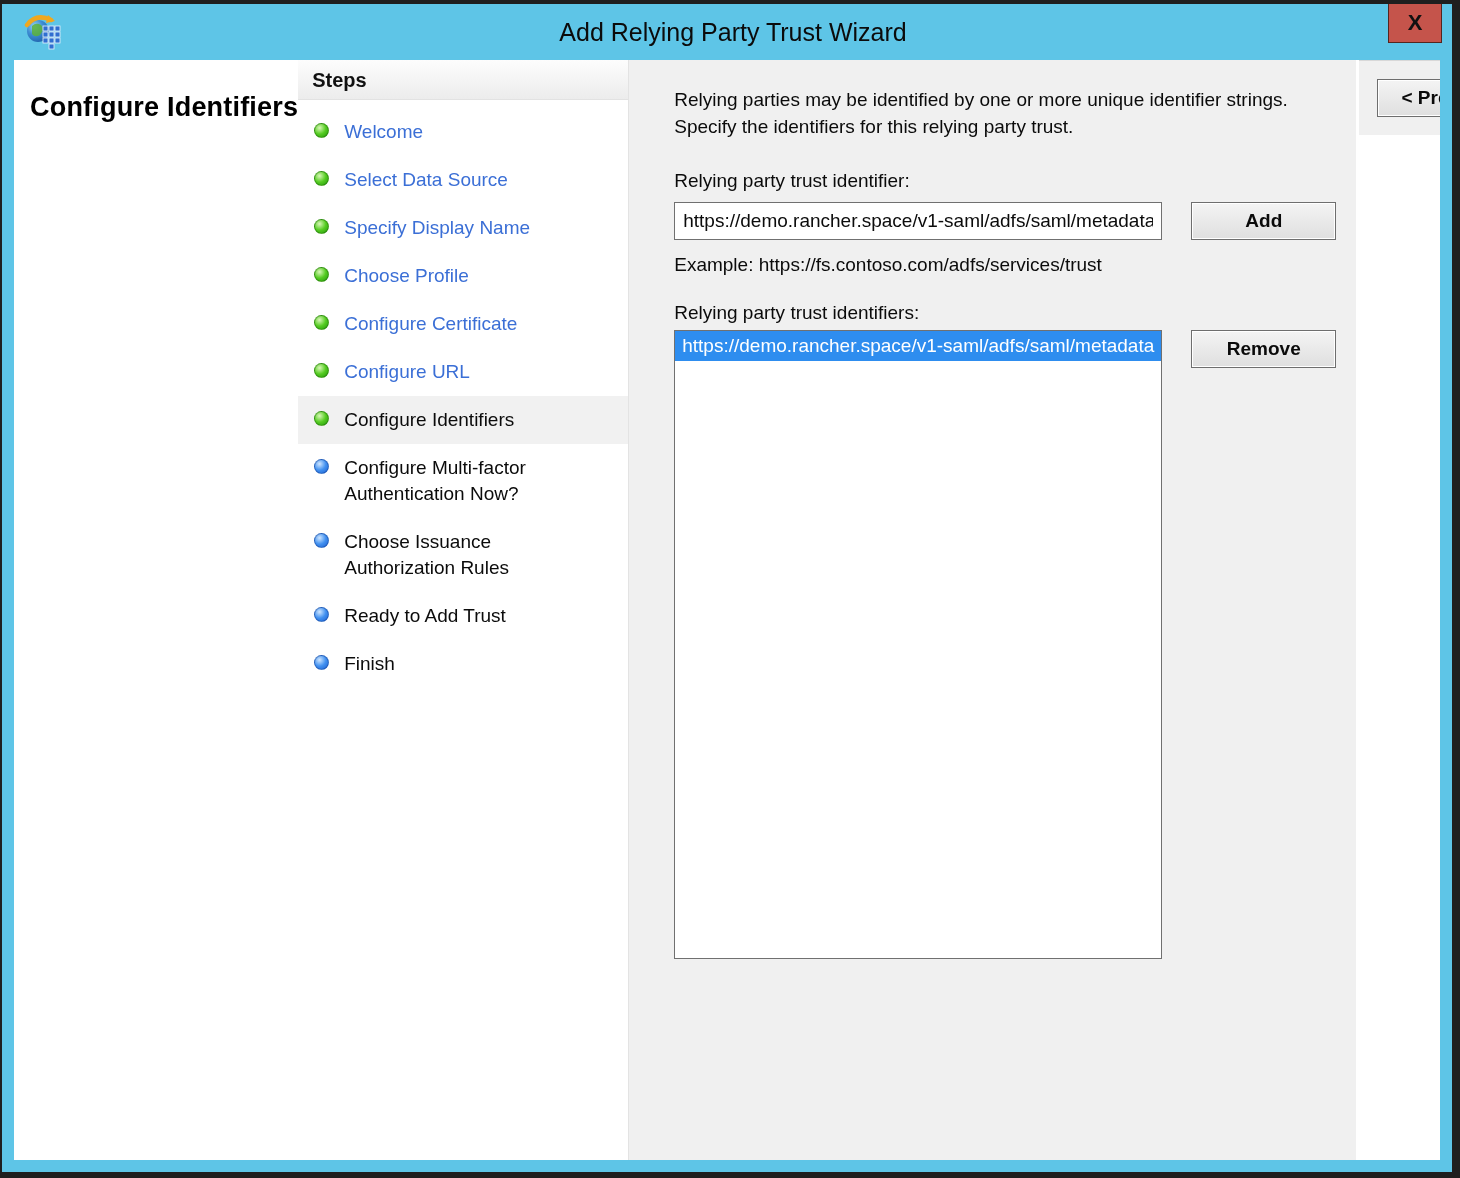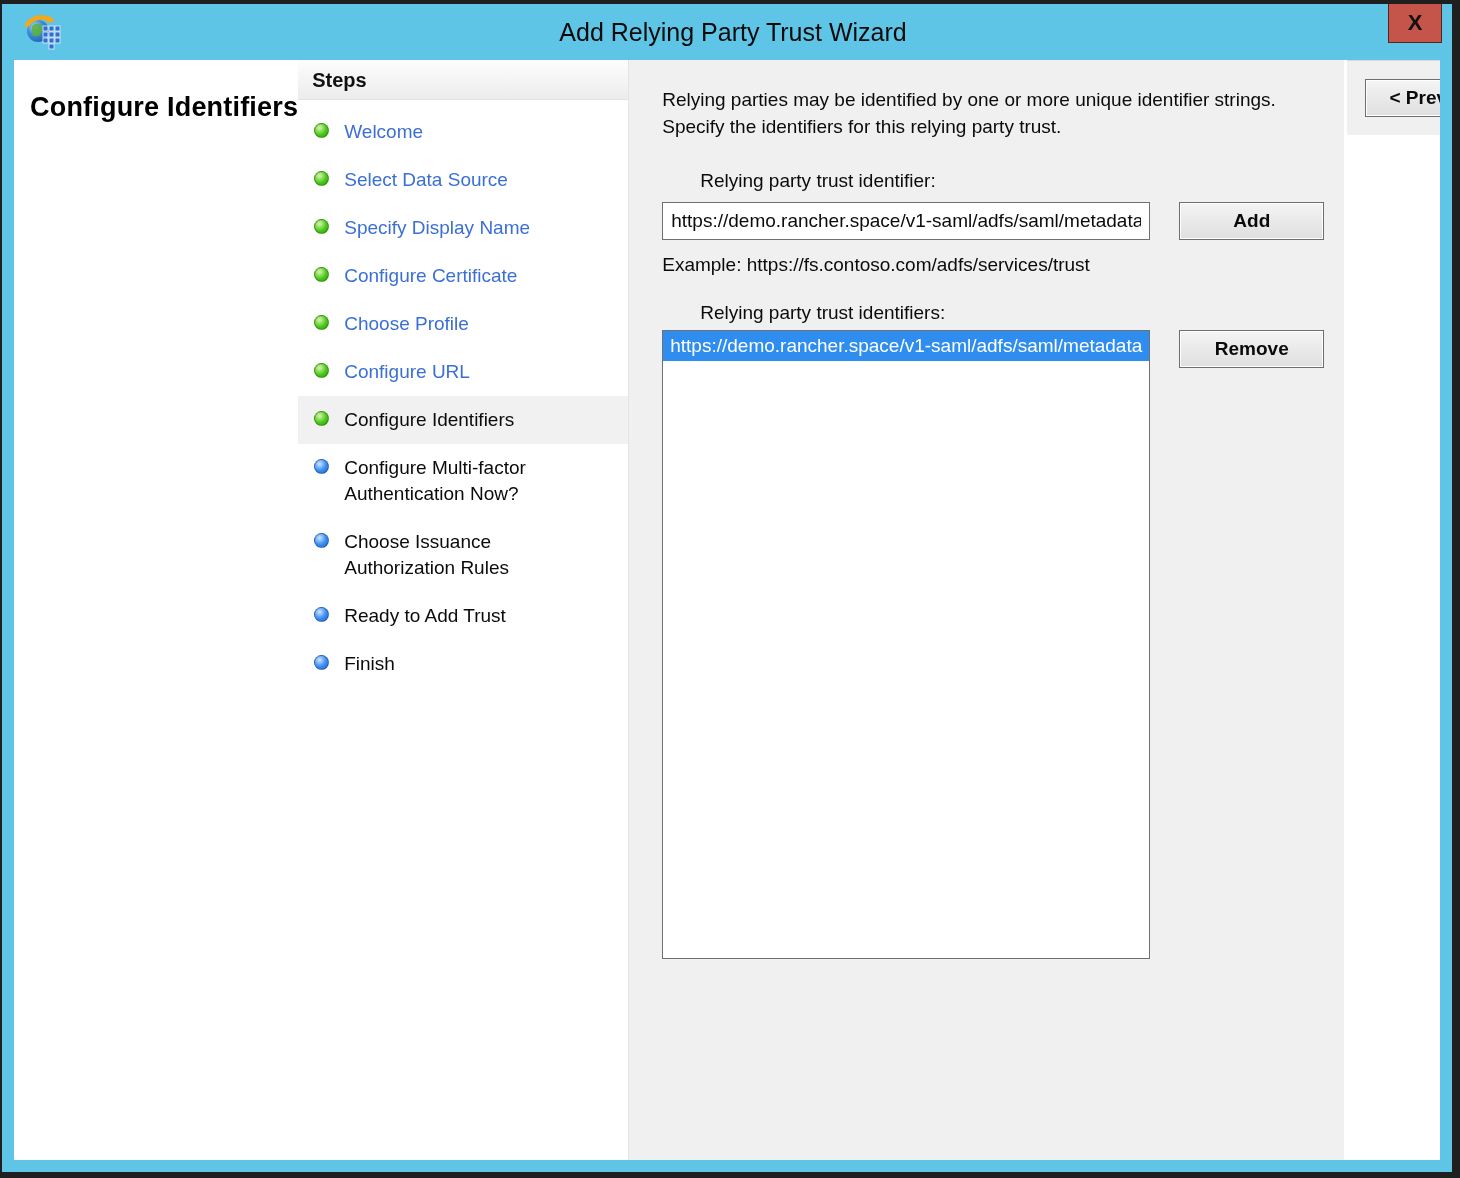--- a/index.html
+++ b/index.html
@@ -58,24 +58,24 @@
     border:1px solid rgba(10,50,130,0.4);
   }
   .step-label { font-size:19px; line-height:26px; max-width:212px; }
   .step-item.done .step-label { color:#3B6FD6; }
   .step-item.current .step-label,
   .step-item.upcoming .step-label { color:#0b0b0b; }
 
   
   .main {
     flex:1; background:#F0F0F0; margin-right:3px;
-    padding:26px 20px 0 33px; min-width:0;
+    padding:26px 20px 0 45px; min-width:0;
   }
   .desc { font-size:19px; line-height:27px; max-width:1020px; color:#0b0b0b; }
-  .field-label { font-size:19px; color:#0b0b0b;margin-left:38px; }
+  .field-label { font-size:19px; color:#0b0b0b; }
   .label-1 { margin-top:30px; }
   .row { display:flex; align-items:flex-start; margin-top:10px; }
   .text-input {
     flex:1; height:38px; border:1px solid #707070; background:#fff;
     font-family:"Liberation Sans",sans-serif; font-size:19px; padding:0 8px; color:#0b0b0b;
   }
   .gap { width:29px; flex:none; }
   .btn {
     width:145px; height:38px; flex:none;
     background:linear-gradient(to bottom, #f4f4f4, #dfdfdf);
@@ -154,25 +154,25 @@
               <div class="step-item done">
                 <span class="bullet done"></span>
                 <span class="step-label">Select Data Source</span>
               </div>
               <div class="step-item done">
                 <span class="bullet done"></span>
                 <span class="step-label">Specify Display Name</span>
               </div>
               <div class="step-item done">
                 <span class="bullet done"></span>
+                <span class="step-label">Choose Profile</span>
+              </div>
+              <div class="step-item done">
+                <span class="bullet done"></span>
                 <span class="step-label">Configure Certificate</span>
-              </div>
-              <div class="step-item done">
-                <span class="bullet done"></span>
-                <span class="step-label">Choose Profile</span>
               </div>
               <div class="step-item done">
                 <span class="bullet done"></span>
                 <span class="step-label">Configure URL</span>
               </div>
               <div class="step-item current">
                 <span class="bullet done"></span>
                 <span class="step-label">Configure Identifiers</span>
               </div>
               <div class="step-item upcoming">

